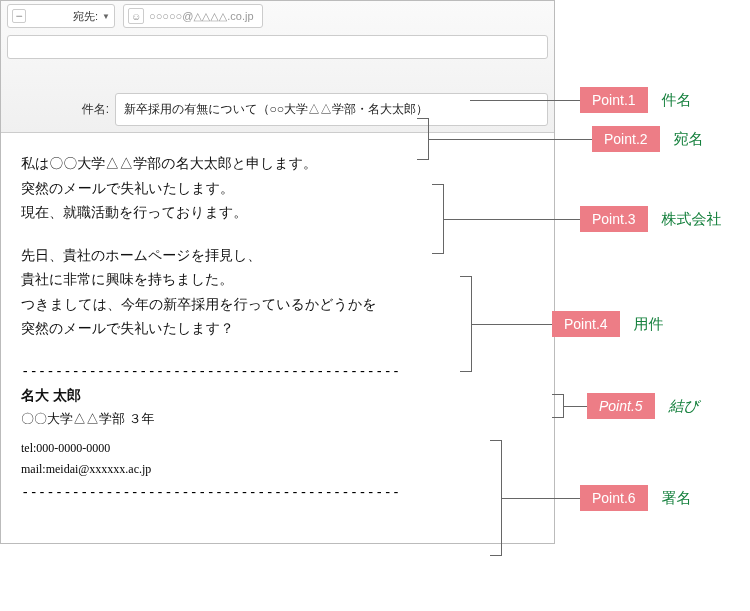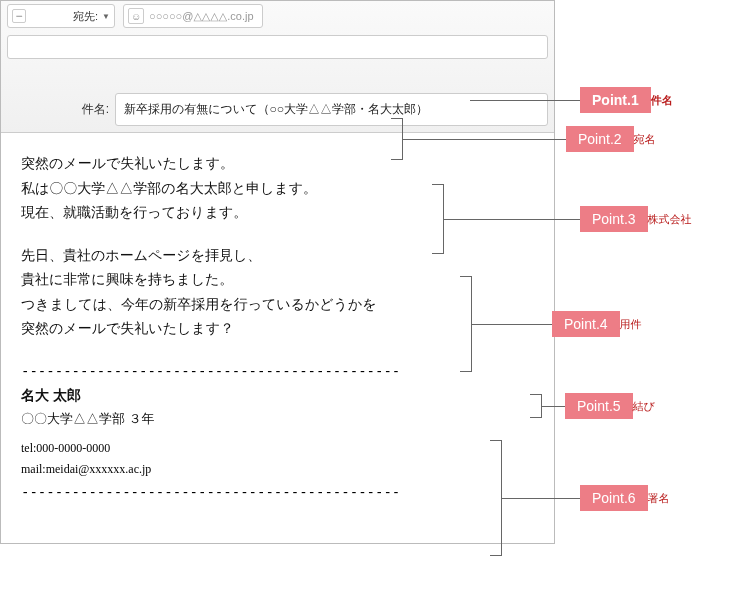--- a/index.html
+++ b/index.html
@@ -135,22 +135,23 @@
       background: #666;
     }
     .badge {
       background: #ed7d86;
       color: #fff;
       font-size: 14px;
       padding: 5px 12px;
       white-space: nowrap;
     }
     .cap {
-      font-size: 11px;
-      color: #b91c1c;
+      margin-left: 14px;
+      font-size: 15px;
+      color: #15803d;
       white-space: nowrap;
     }
   </style>
 </head>
 <body>
 
 <div class="email-app">
   <div class="header-area">
     <div class="field-row">
       <div class="to-cell">
@@ -167,70 +168,70 @@
     <div class="subject-row">
       <div class="subject-label">件名:</div>
       <div class="subject-input">
         <span>新卒採用の有無について（○○大学△△学部・名大太郎）</span>
       </div>
     </div>
   </div>
 
   <div class="body-area">
     <div class="block">
+      <div>私は〇〇大学△△学部の名大太郎と申します。</div>
       <div>突然のメールで失礼いたします。</div>
-      <div>私は〇〇大学△△学部の名大太郎と申します。</div>
       <div>現在、就職活動を行っております。</div>
     </div>
     <div class="block">
       <div>先日、貴社のホームページを拝見し、</div>
       <div>貴社に非常に興味を持ちました。</div>
       <div>つきましては、今年の新卒採用を行っているかどうかを</div>
       <div>突然のメールで失礼いたします？</div>
     </div>
     <div class="block">
       <div class="sig-sep">---------------------------------------------</div>
       <div class="sig-name">名大 太郎</div>
       <div class="sig-line">〇〇大学△△学部 ３年</div>
       <div style="height:8px"></div>
       <div class="sig-contact">tel:000-0000-0000</div>
       <div class="sig-contact">mail:meidai@xxxxxx.ac.jp</div>
       <div class="sig-sep">---------------------------------------------</div>
     </div>
   </div>
 </div>
 
-<div class="callout" style="top:87px; left:470px;font-weight:bold;">
+<div class="callout" style="top:87px; left:470px;">
   <div class="line" style="width:110px;"></div>
   <div class="badge">Point.1</div>
   <div class="cap">件名</div>
 </div>
 
-<div class="callout" style="top:118px; left:391px;text-align:center;">
+<div class="callout" style="top:118px; left:417px;text-align:center;">
   <div class="bracket" style="height:42px;"></div>
   <div class="line" style="width:163px;"></div>
   <div class="badge">Point.2</div>
   <div class="cap">宛名</div>
 </div>
 
 <div class="callout" style="top:184px; left:432px;">
   <div class="bracket" style="height:70px;"></div>
   <div class="line" style="width:136px;"></div>
   <div class="badge">Point.3</div>
   <div class="cap">株式会社</div>
 </div>
 
 <div class="callout" style="top:276px; left:460px;align-items:center;">
   <div class="bracket" style="height:96px;"></div>
   <div class="line" style="width:80px;"></div>
   <div class="badge">Point.4</div>
   <div class="cap">用件</div>
 </div>
 
-<div class="callout" style="top:393px; left:530px;">
+<div class="callout" style="top:393px; left:552px;font-style:italic;">
   <div class="bracket" style="height:24px;"></div>
   <div class="line" style="width:23px;"></div>
   <div class="badge">Point.5</div>
   <div class="cap">結び</div>
 </div>
 
 <div class="callout" style="top:440px; left:490px;">
   <div class="bracket" style="height:116px;"></div>
   <div class="line" style="width:78px;"></div>
   <div class="badge">Point.6</div>

